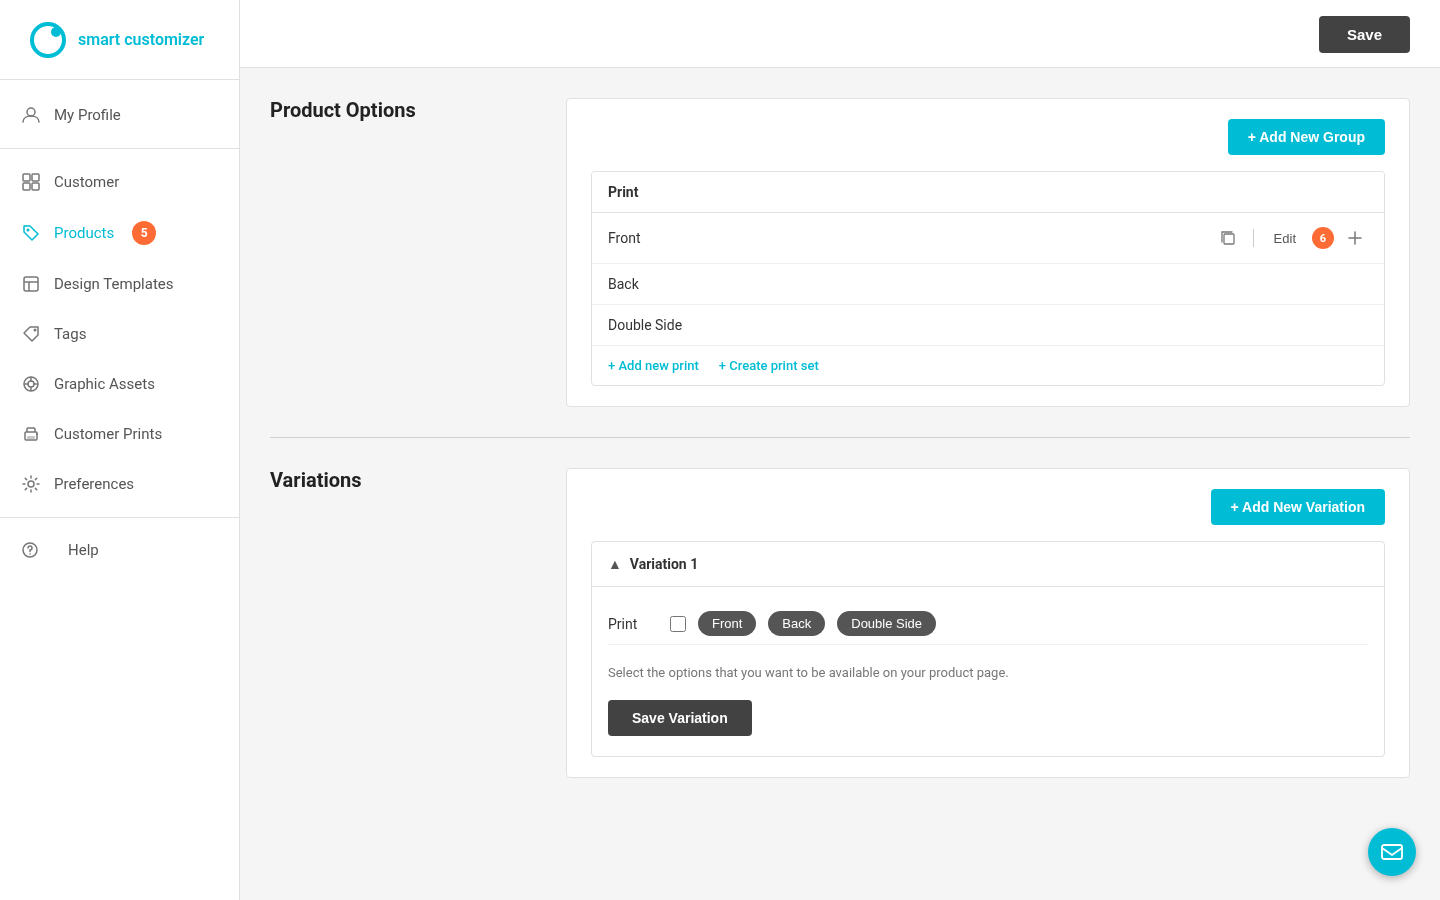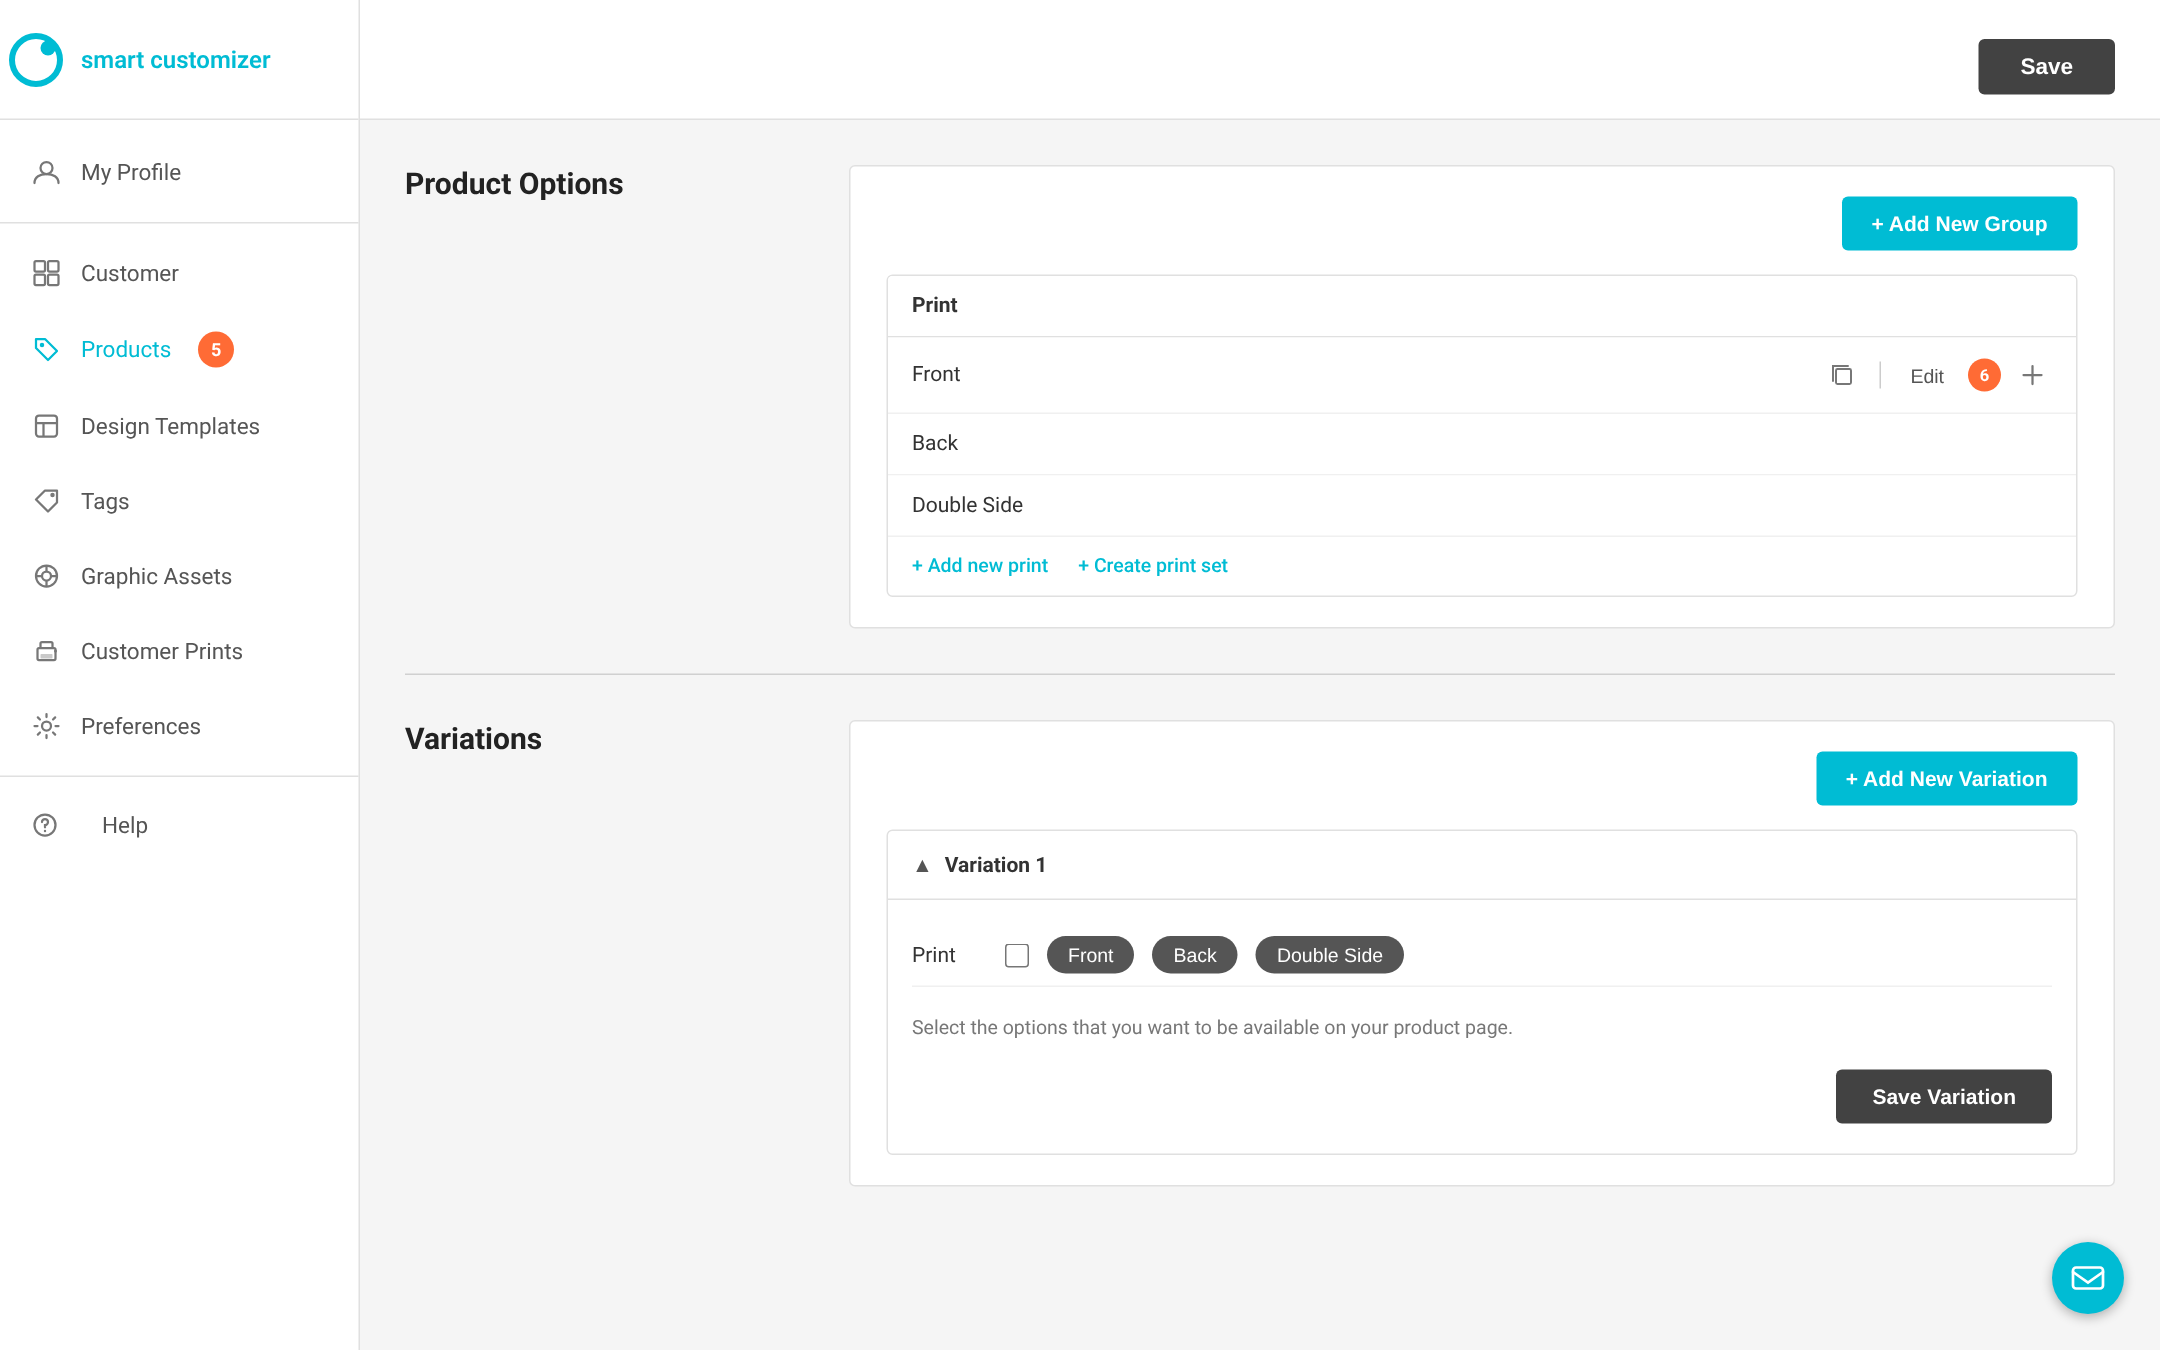--- a/index.html
+++ b/index.html
@@ -9,21 +9,21 @@
     .sidebar {
       width: 240px;
       min-width: 240px;
       background: #fff;
       border-right: 1px solid #e0e0e0;
       display: flex;
       flex-direction: column;
       height: 900px;
     }
     .sidebar-logo {
-      padding: 16px 4px;
+      padding: 16px 28px;
       display: flex;
       align-items: center;
       gap: 10px;
       border-bottom: 1px solid #e0e0e0;
       height: 80px;
     }
     .logo-icon {
       width: 40px;
       height: 40px;
     }
@@ -92,23 +92,23 @@
       background: #f5f5f5;
       overflow-y: auto;
     }
 
     
     .topbar {
       background: #fff;
       padding: 16px 30px;
       display: flex;
       justify-content: flex-end;
-      align-items: flex-end;
+      align-items: flex-start;
       border-bottom: 1px solid #e0e0e0;
-      height: 80px;
+      height: 68px;
     }
     .save-btn {
       background: #424242;
       color: #fff;
       border: none;
       border-radius: 4px;
       padding: 10px 28px;
       font-size: 15px;
       font-weight: 600;
       cursor: pointer;
@@ -322,21 +322,20 @@
       cursor: pointer;
     }
     .variation-hint {
       font-size: 13px;
       color: #777;
       margin-top: 8px;
       padding: 8px 0;
     }
     .variation-footer {
       display: flex;
-      justify-content: flex-end;
       padding: 12px 0 4px;
     }
     .save-variation-btn {
       background: #424242;
       color: #fff;
       border: none;
       border-radius: 4px;
       padding: 10px 24px;
       font-size: 14px;
       font-weight: 600;

